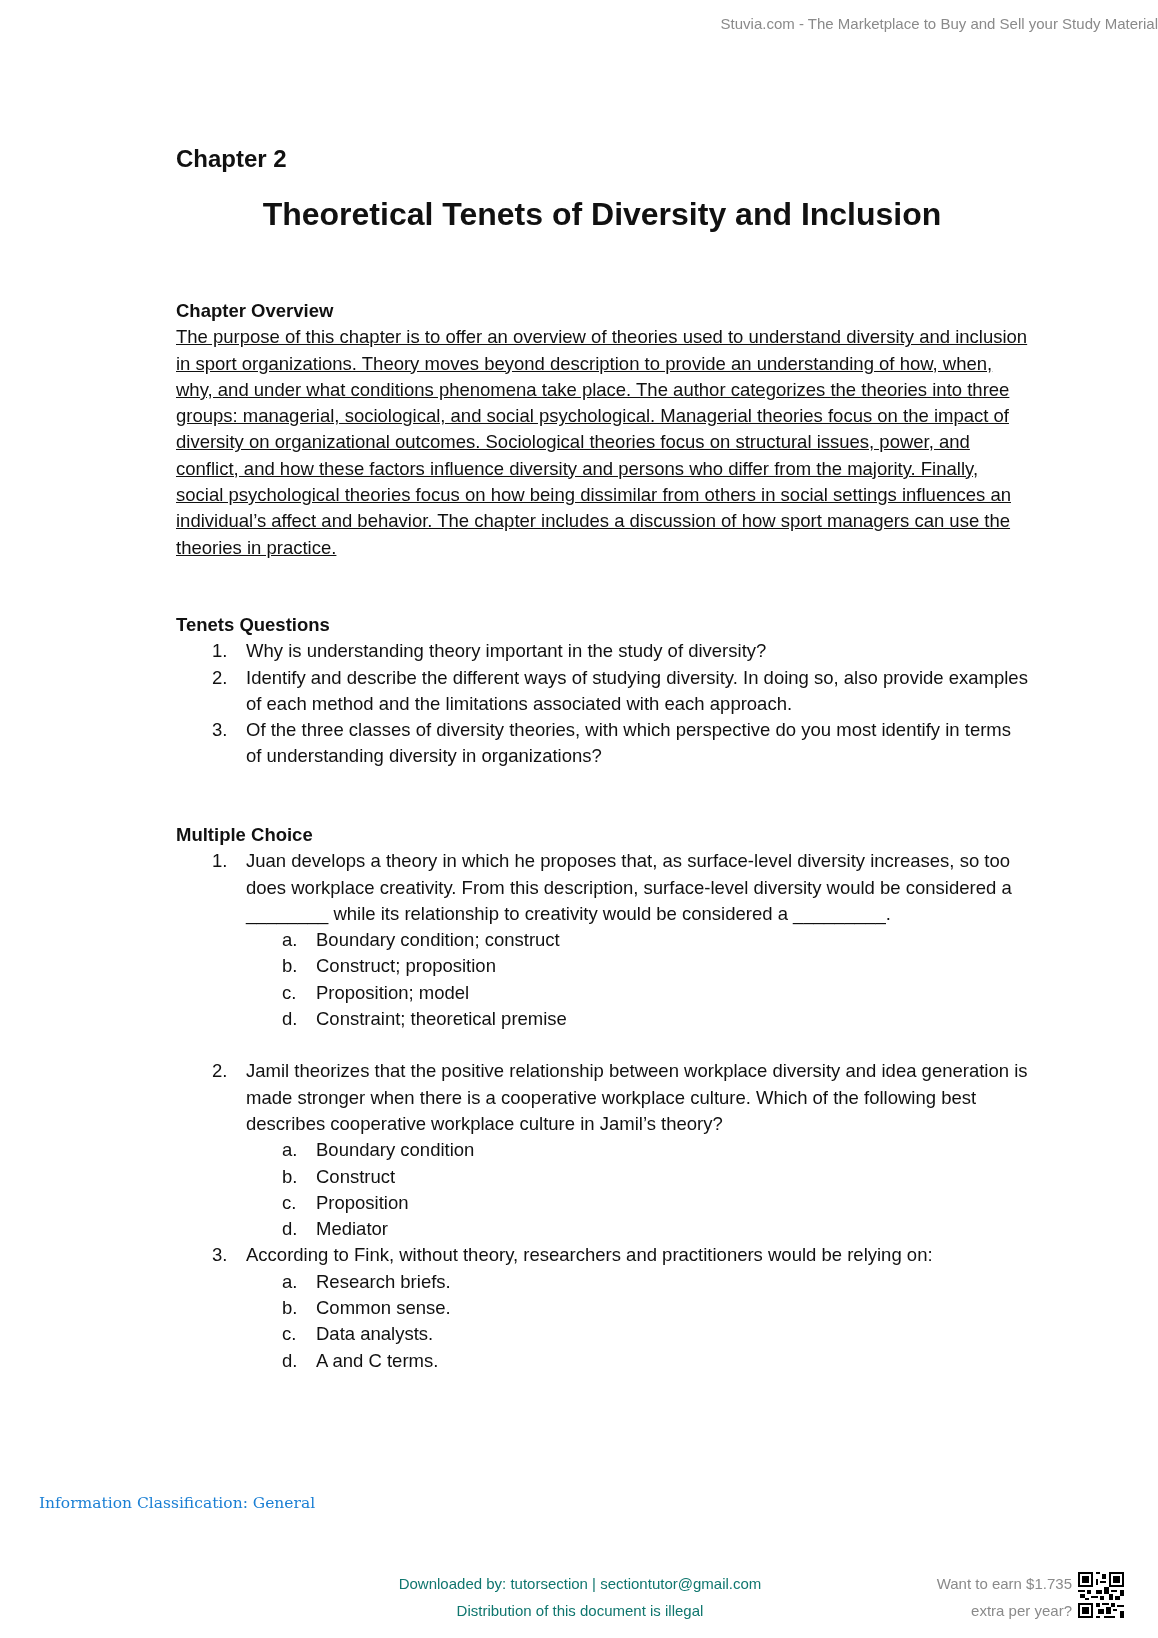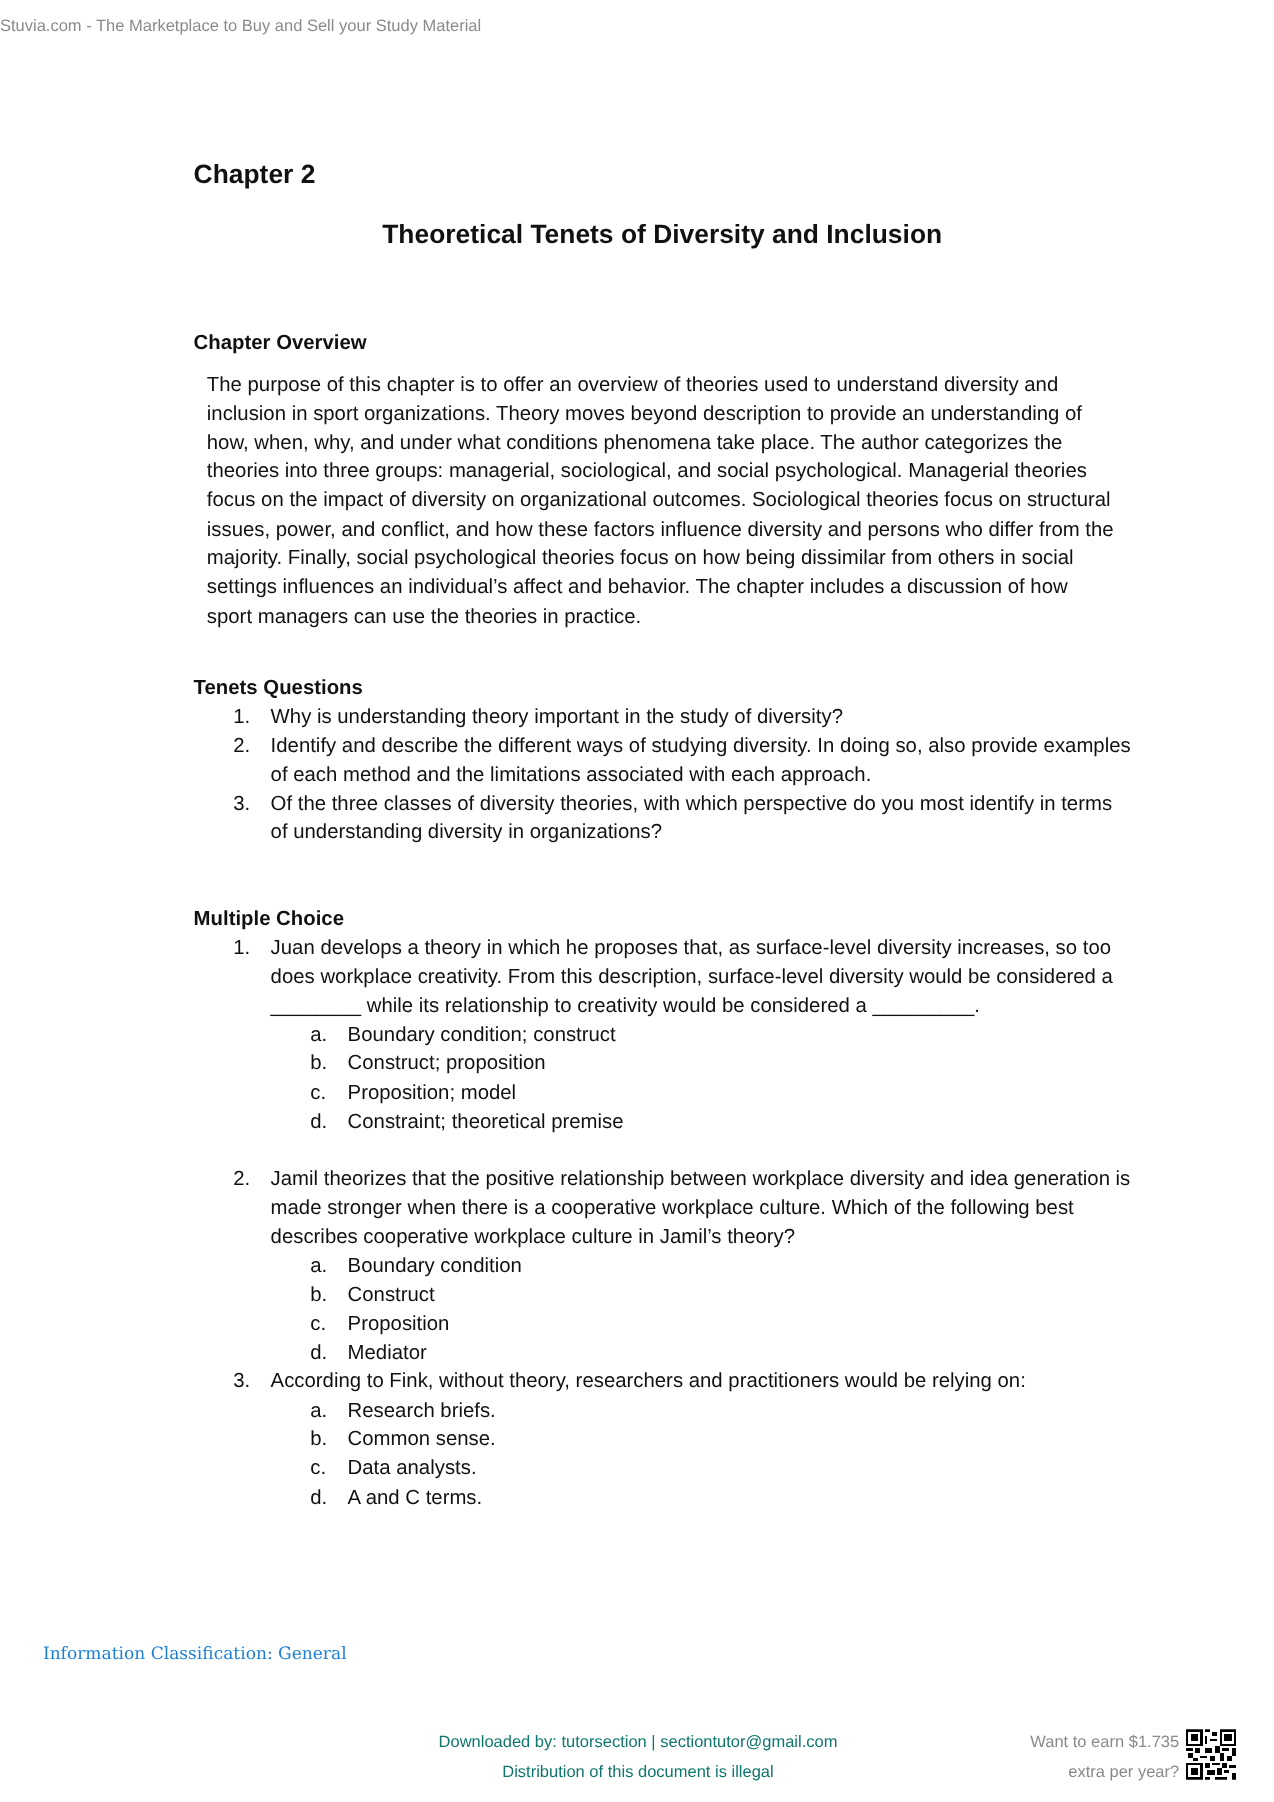--- a/index.html
+++ b/index.html
@@ -1,40 +1,40 @@
 <!DOCTYPE html>
 <html><head>
 <meta charset="utf-8">
 <style>
   html, body { margin: 0; padding: 0; background: #ffffff; }
   body {
     width: 1158px; height: 1638px; position: relative; overflow: hidden;
     font-family: "Liberation Sans", sans-serif; color: #111;
   }
   .watermark-top {
-    position: absolute; top: 15px; left: 0; width: 100%; text-align: left;
+    position: absolute; top: 15px; left: 0; width: 100%; text-align: right;
     font-size: 15px; color: #8a8a8a; font-family: "Liberation Sans", sans-serif;
   }
   .page {
     position: absolute; left: 176px; top: 0; width: 852px;
     font-family: "Liberation Sans", sans-serif; font-size: 18.5px; line-height: 26.3px;
     color: #111;
   }
   .chapter-num {
     position: absolute; top: 144px; left: 0; width: 852px; text-align: left;
     font-weight: bold; font-size: 24px; line-height: 30px;
   }
   .chapter-title {
     position: absolute; top: 199px; left: 0; width: 852px; text-align: center;
-    font-weight: bold; font-size: 24px; line-height: 30px;
+    font-weight: bold; font-size: 32px; line-height: 30px;
   }
   .section { position: absolute; left: 0; width: 852px; }
   .section-heading { font-weight: bold; }
   .overview { top: 298px; }
-  .overview p { margin: 12px; text-align: left; }
+  .overview p { margin: 0; text-align: left; text-decoration: underline; }
   .essay { top: 612px; }
   .mc { top: 822px; }
   ol.q-list { list-style: none; margin: 0; padding: 0; }
   ol.q-list > li { position: relative; padding-left: 70px; }
   .q-num { position: absolute; left: 36px; top: 0; }
   ul.opt-list { list-style: none; margin: 0; padding: 0; }
   ul.opt-list > li { position: relative; padding-left: 140px; margin-left: -70px; }
   .opt-letter { position: absolute; left: 106px; top: 0; }
   .q-gap { height: 26px; }
   .classification {

